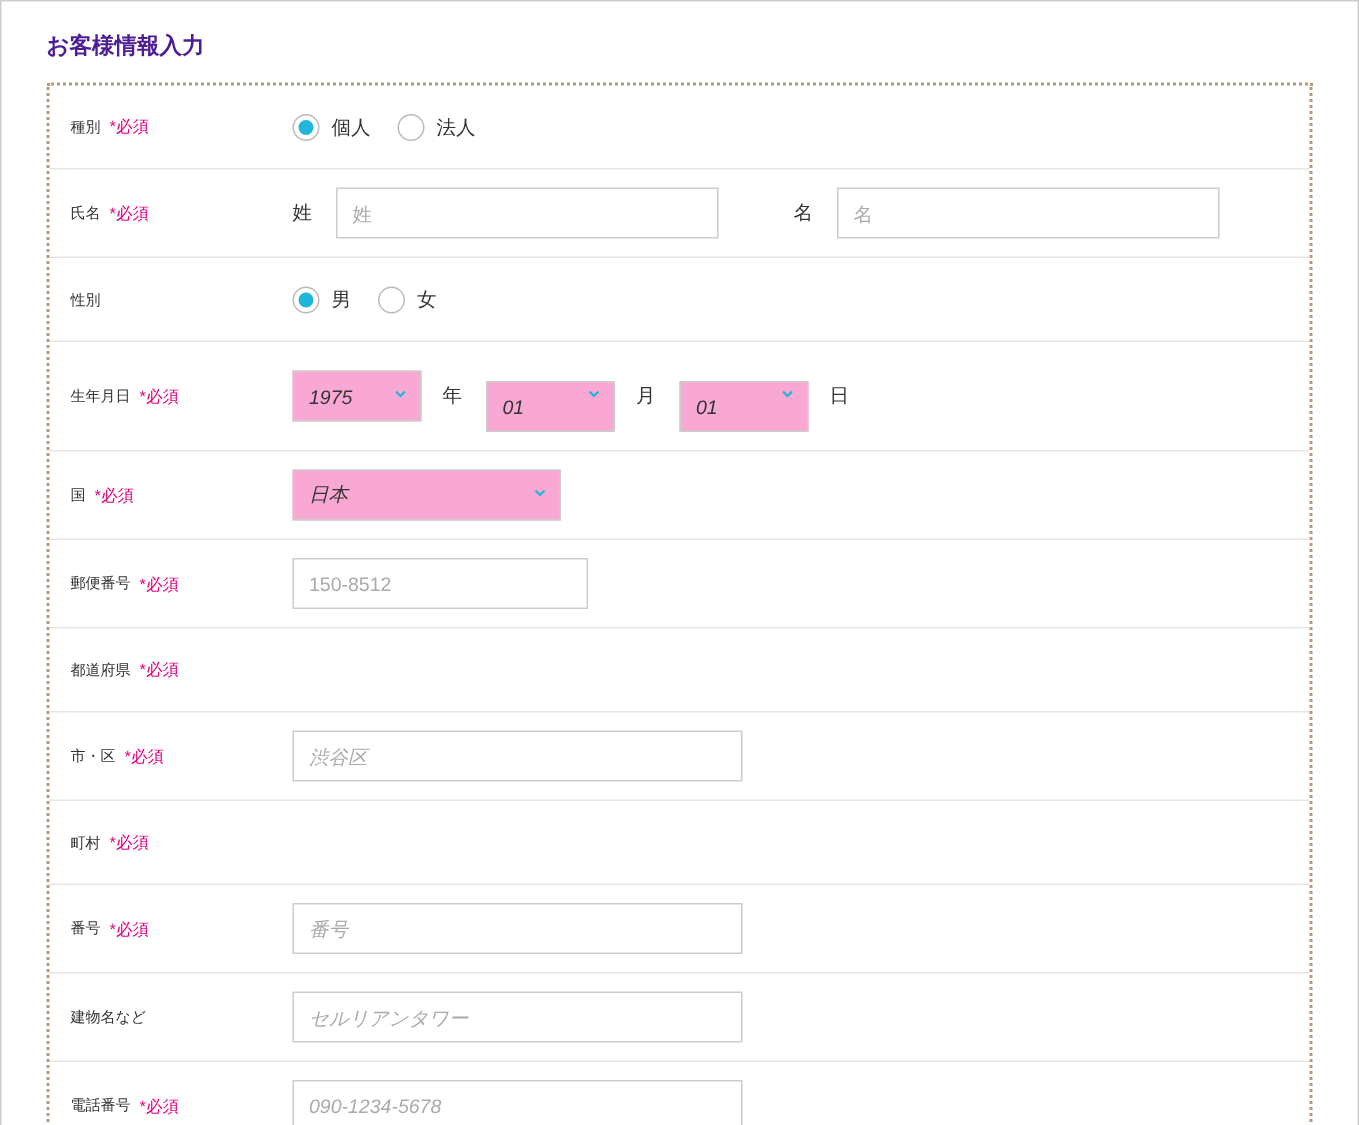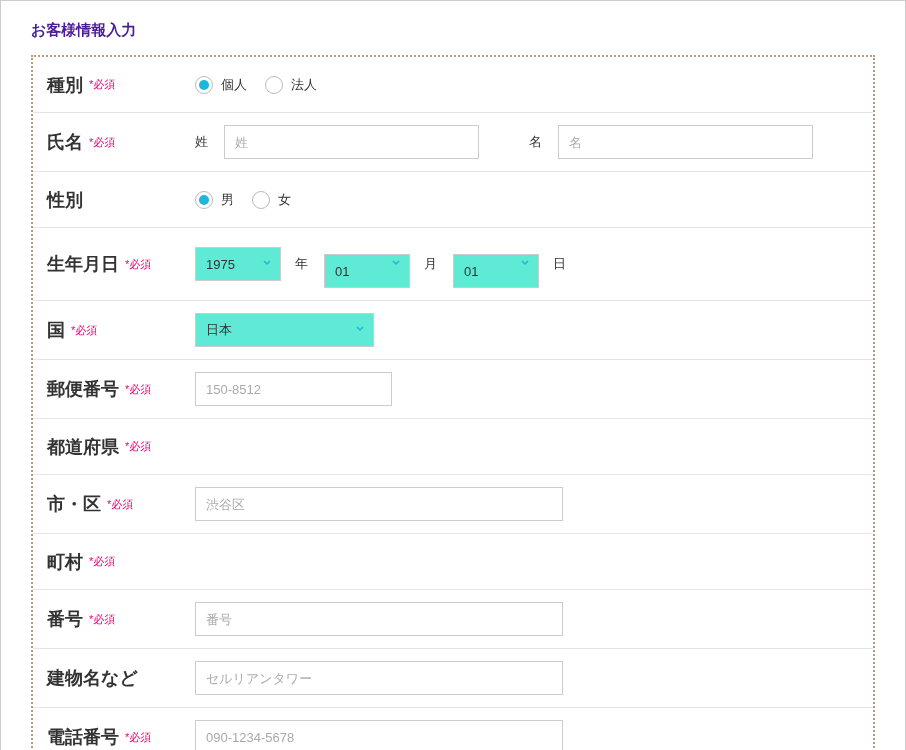--- a/index.html
+++ b/index.html
@@ -39,22 +39,22 @@
       border-bottom: none;
     }
     .label-col {
       width: 148px;
       flex-shrink: 0;
       display: flex;
       align-items: center;
       gap: 6px;
     }
     .label-text {
-      font-weight: bold;
-      font-size: 18px;
+      font-weight: normal;
+      font-size: 10px;
       color: #333;
     }
     .required {
       color: #e6007e;
       font-size: 11px;
     }
     .input-col {
       flex: 1;
       display: flex;
       align-items: center;
@@ -116,46 +116,48 @@
       width: 26px;
     }
     .select-wrap {
       position: relative;
       display: inline-block;
     }
     .select-box {
       height: 34px;
       border: 1px solid #ccc;
       padding: 0 28px 0 10px;
-      background: #5eead4;
+      background: #f9a8d4;
       font-size: 13px;
       color: #333;
       display: flex;
       align-items: center;
       cursor: pointer;
       appearance: none;
+      font-style: italic;
     }
     .select-chevron {
       position: absolute;
       right: 8px;
       top: 50%;
       transform: translateY(-50%);
       pointer-events: none;
     }
     .chevron-svg {
       width: 12px;
       height: 12px;
     }
     .date-suffix {
       font-size: 13px;
       color: #333;
       margin: 0 4px 0 2px;
     }
     .wide-input {
-      width: 368px;
+      width: 300px;
+      font-style: italic;
     }
     .postal-input {
       width: 197px;
     }
     .select-year {
       width: 86px;
     }
     .select-md {
       width: 86px;
       margin-top: 14px;

